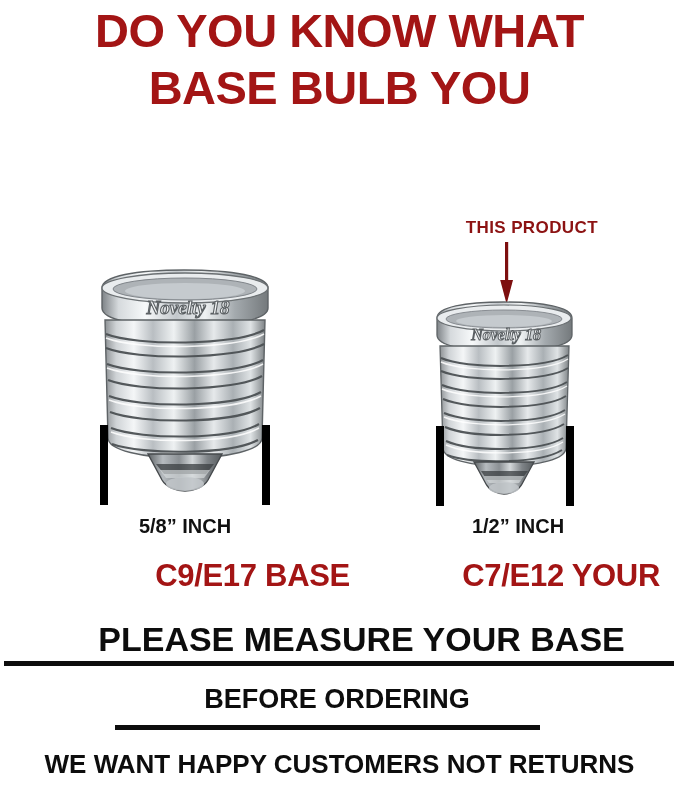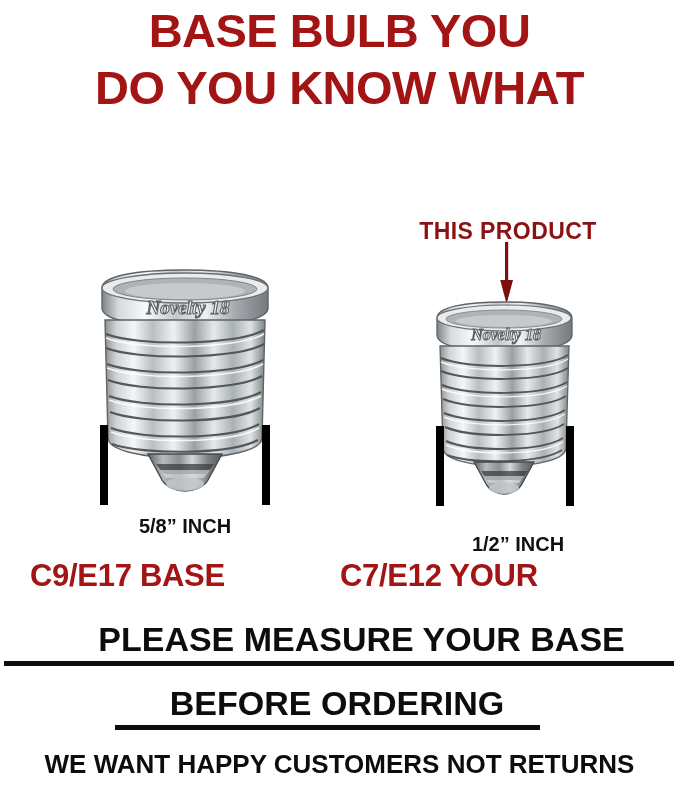--- a/index.html
+++ b/index.html
@@ -31,24 +31,24 @@
     letter-spacing: -0.5px;
   }
   .headline .hl-line { display: block; white-space: nowrap; }
 
   
   .callout-label {
     position: absolute;
     left: 418px;
     top: 218px;
     width: 180px;
-    text-align: center;
+    text-align: right;
     color: #8c1212;
     font-weight: bold;
-    font-size: 23px;
+    font-size: 17px;
     letter-spacing: 0.4px;
     white-space: nowrap;
   }
   .callout-arrow {
     position: absolute;
     left: 495px;
     top: 242px;
     width: 24px;
     height: 62px;
   }
@@ -71,21 +71,21 @@
     color: #111111;
     font-weight: bold;
     font-size: 20px;
     letter-spacing: 0px;
     white-space: nowrap;
   }
 
   
   .base-label {
     position: absolute;
-    text-align: left;
+    text-align: right;
     color: #a31515;
     font-weight: bold;
     font-size: 31px;
     letter-spacing: -0.3px;
     white-space: nowrap;
   }
 
   
   .footer-line {
     position: absolute;
@@ -99,22 +99,22 @@
     background: #0d0d0d;
     height: 5px;
   }
 </style>
 </head>
 <body>
 
 <div id="canvas">
 
   <div class="headline">
+    <span class="hl-line">DO YOU KNOW WHAT</span>
     <span class="hl-line">BASE BULB YOU</span>
-    <span class="hl-line">DO YOU KNOW WHAT</span>
   </div>
 
   <div class="callout-label">THIS PRODUCT</div>
   <div class="callout-arrow">
     <svg width="24" height="62" viewBox="0 0 24 62" xmlns="http://www.w3.org/2000/svg">
       <rect x="10" y="0" width="3.2" height="42" fill="#7d0f0f"></rect>
       <polygon points="5.2,38 18,38 11.6,62" fill="#7d0f0f"></polygon>
     </svg>
   </div>
 
@@ -257,25 +257,25 @@
       <path d="M42,162 L102,162 L90,184 C87,190 79,194 72,194 C65,194 57,190 54,184 Z" fill="url(#tipR)" stroke="#45494c" stroke-width="1.3"></path>
       <path d="M49,171 L96,171 L89,180 L55,180 Z" fill="#3b3f42" opacity="0.75"></path>
       <path d="M52,176 L92,176 L87,183 L57,183 Z" fill="#d7dbdd" opacity="0.65"></path>
       <ellipse cx="72" cy="188" rx="15" ry="6" fill="#c2c7ca" opacity="0.85"></ellipse>
     </svg>
 
     <div class="tick" style="left:4px; top:126px; height:80px;"></div>
     <div class="tick" style="left:134px; top:126px; height:80px;"></div>
   </div>
 
-  <div class="inch-label" style="left:388px; top:515px; width:260px;margin-top:18px;">1/2” INCH</div>
+  <div class="inch-label" style="left:388px; top:515px; width:260px;">1/2” INCH</div>
 
   <div class="base-label" style="left:340px; top:558px; width:320px;">C7/E12 YOUR</div>
 
   <div class="footer-line" style="left:0px; top:620px; width:679px; font-size:34px;padding-left:22px;">PLEASE MEASURE YOUR BASE</div>
   <div class="footer-rule" style="left:4px; top:661px; width:670px;"></div>
 
-  <div class="footer-line" style="left:0px; top:684px; width:674px; font-size:34px;">BEFORE ORDERING</div>
+  <div class="footer-line" style="left:0px; top:684px; width:674px; font-size:27px;">BEFORE ORDERING</div>
   <div class="footer-rule" style="left:115px; top:725px; width:425px;"></div>
 
   <div class="footer-line" style="left:0px; top:749px; width:679px; font-size:26px;">WE WANT HAPPY CUSTOMERS NOT RETURNS</div>
 
 </div>
 
 </body></html>

